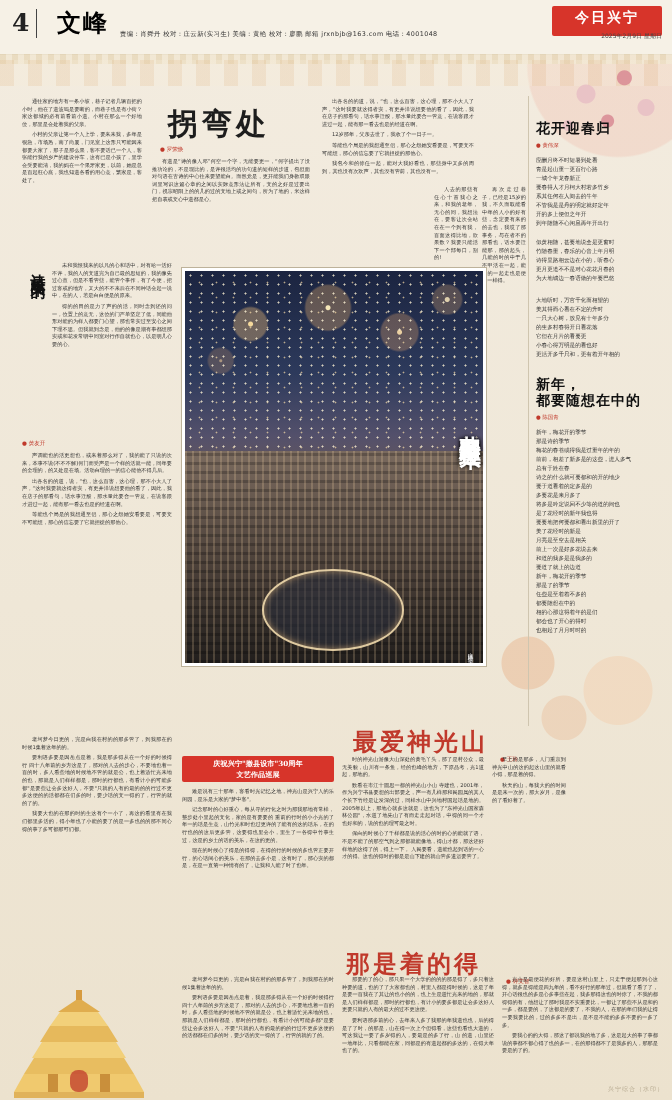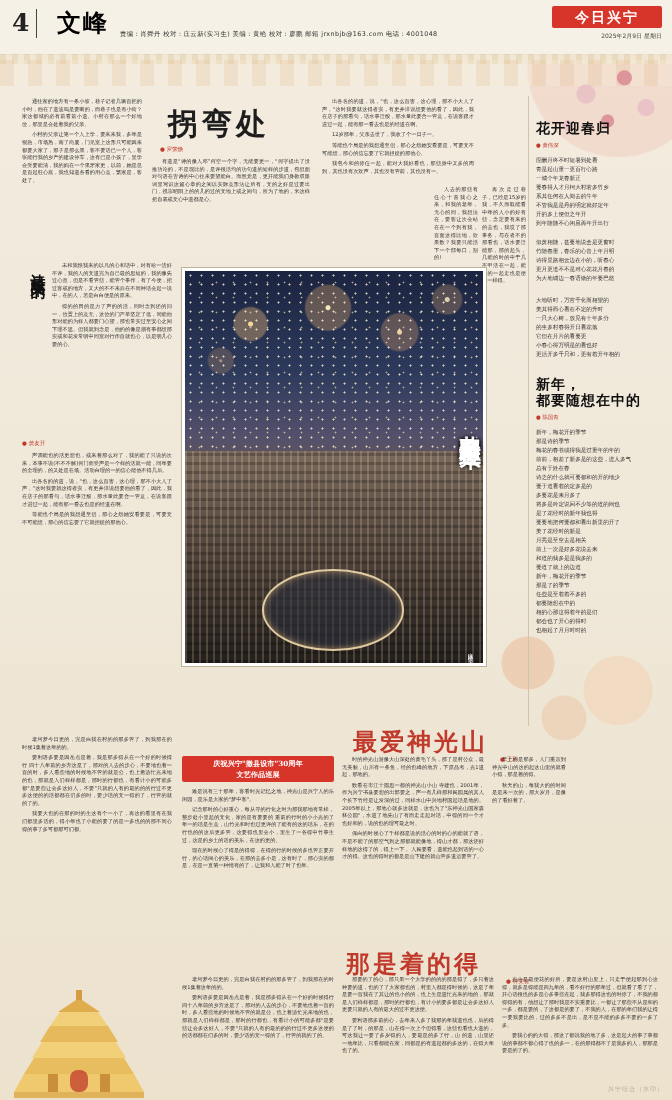--- a/index.html
+++ b/index.html
@@ -35,21 +35,21 @@
     position:absolute;left:44px;top:7px;
     font-size:24px;font-weight:bold;letter-spacing:2px;color:#000000;
     font-family:"DejaVu Serif","Liberation Serif",serif;
     margin-left:13px;
   }
   .staff{
     position:absolute;left:120px;top:30px;width:420px;
     font-size:6.4px;color:#333;letter-spacing:.4px;white-space:nowrap;
   }
   .brand{
-    position:absolute;right:10px;top:6px;width:110px;height:22px;
+    position:absolute;right:10px;top:6px;width:110px;height:30px;
     background:#d7342a;border-radius:2px;
     color:#fff;font-size:14px;font-weight:bold;letter-spacing:2px;
     text-align:center;line-height:22px;
     font-family:"DejaVu Serif","Liberation Serif",serif;
   }
   .brand-date{
     position:absolute;right:10px;top:32px;width:110px;
     text-align:right;font-size:6px;color:#444;
   }
   .orn-left{

